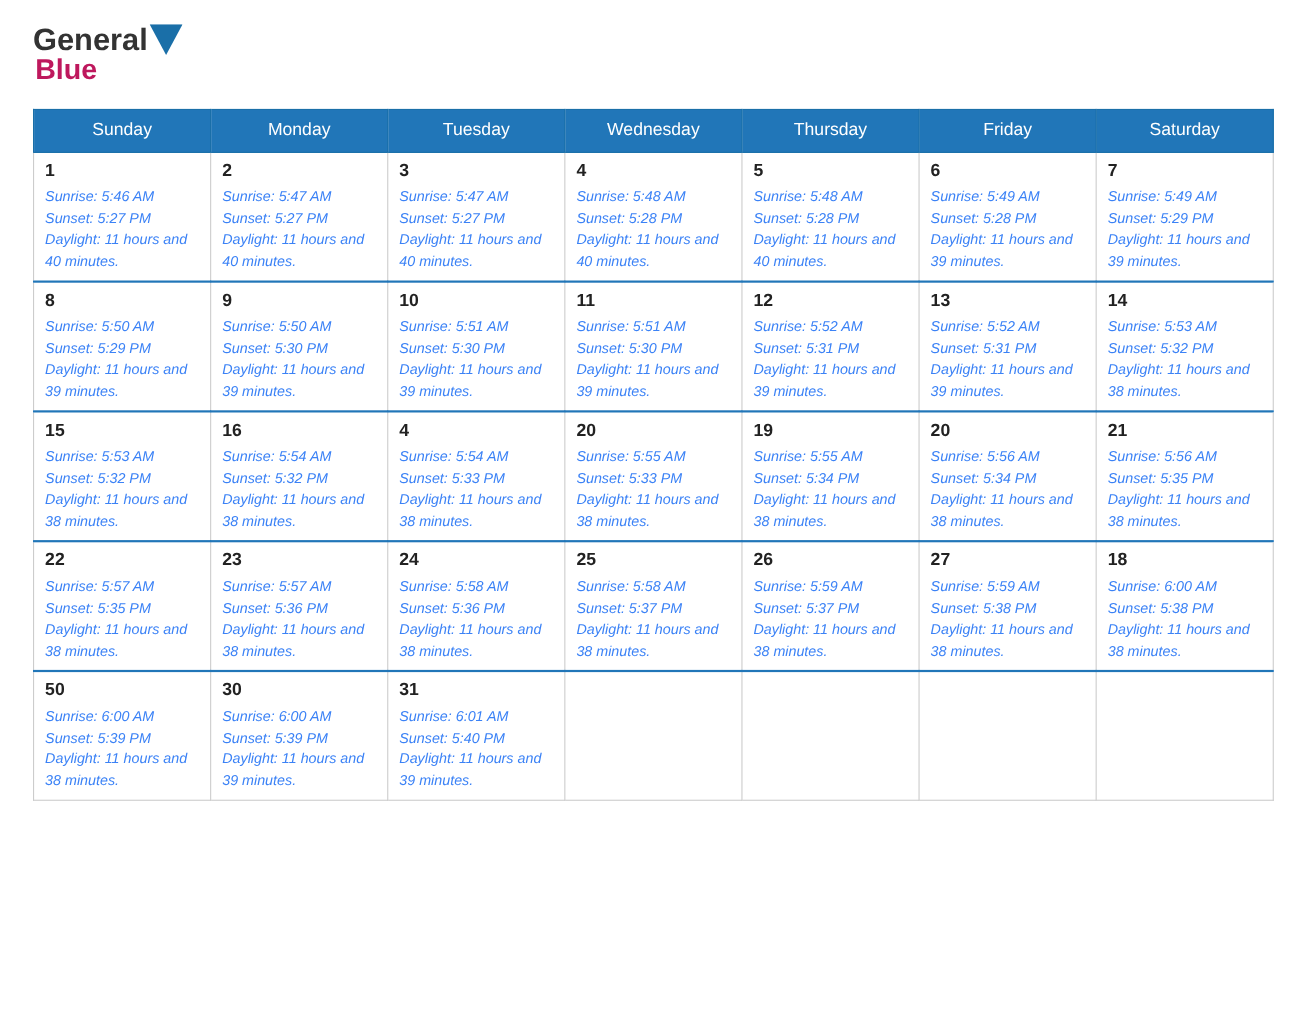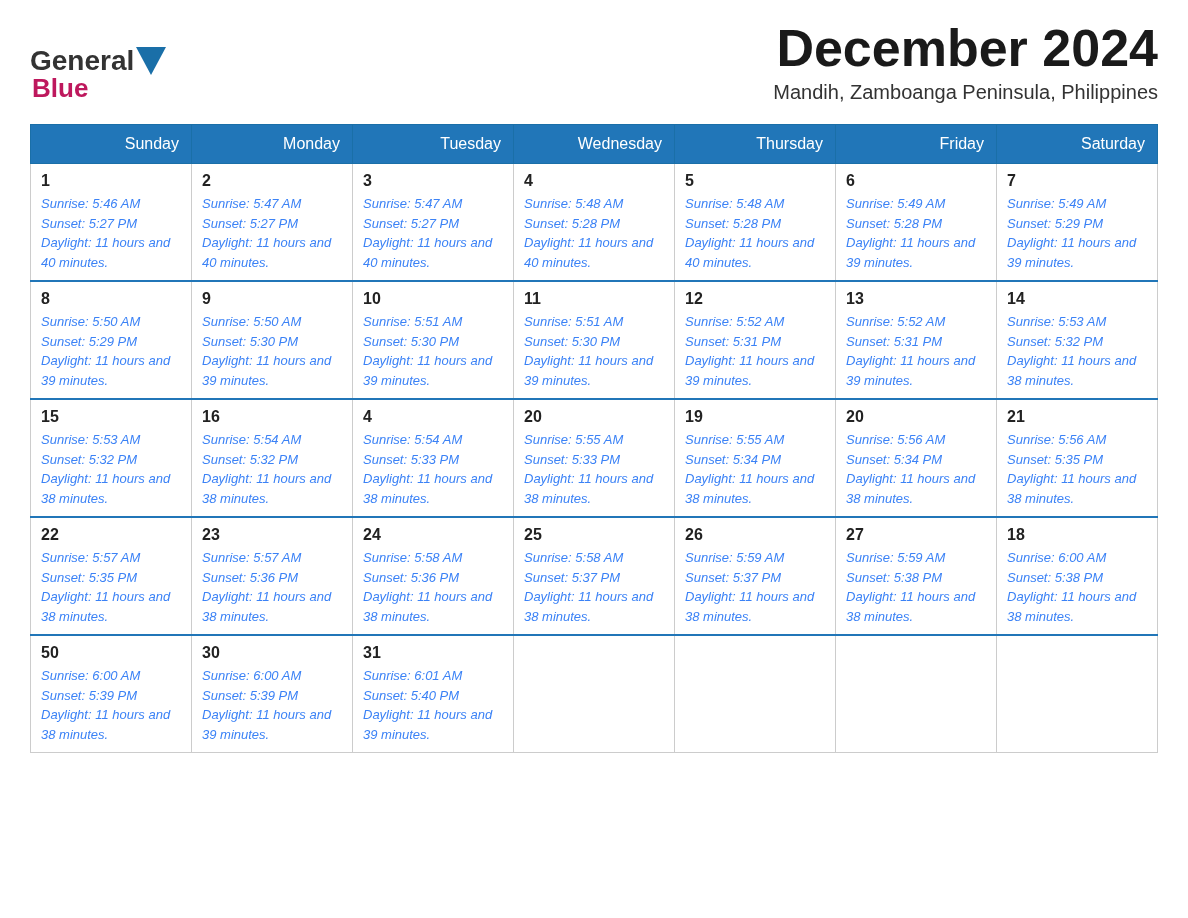--- a/index.html
+++ b/index.html
@@ -6,21 +6,21 @@
     body {
       font-family: Arial, sans-serif;
       background: #fff;
       width: 1188px;
       min-height: 918px;
       padding: 20px 30px;
     }
     .header {
       display: flex;
       justify-content: space-between;
-      align-items: flex-end;
+      align-items: center;
       margin-bottom: 20px;
     }
     .logo {
       display: flex;
       flex-direction: column;
       align-items: flex-start;
     }
     .logo-text {
       font-size: 28px;
       font-weight: bold;
@@ -54,21 +54,21 @@
       margin-top: 4px;
     }
     table {
       width: 100%;
       border-collapse: collapse;
     }
     thead th {
       background-color: #2176b8;
       color: #fff;
       padding: 10px 12px;
-      text-align: right;
+      text-align: center;
       font-size: 16px;
       font-weight: normal;
       border: 1px solid #1a6fa8;
     }
     tbody td {
       vertical-align: top;
       padding: 8px 10px;
       border: 1px solid #ccc;
       font-size: 13px;
       color: #222;
@@ -107,24 +107,20 @@
 <div class="header">
   <div class="logo">
     <div class="logo-text">
       <span class="logo-general">General</span>
       <svg class="logo-svg" width="30" height="28" viewBox="0 0 30 28">
         <polygon points="0,0 30,0 15,28" fill="#1a6fa8"></polygon>
       </svg>
     </div>
     <div class="logo-line2">Blue</div>
   </div>
-  <div class="title-section">
-    <div class="month-title">December 2024</div>
-    <div class="location">Mandih, Zamboanga Peninsula, Philippines</div>
-  </div>
 </div>
 
 <table>
   <thead>
     <tr>
     <th>Sunday</th>
         <th>Monday</th>
         <th>Tuesday</th>
         <th>Wednesday</th>
         <th>Thursday</th>

